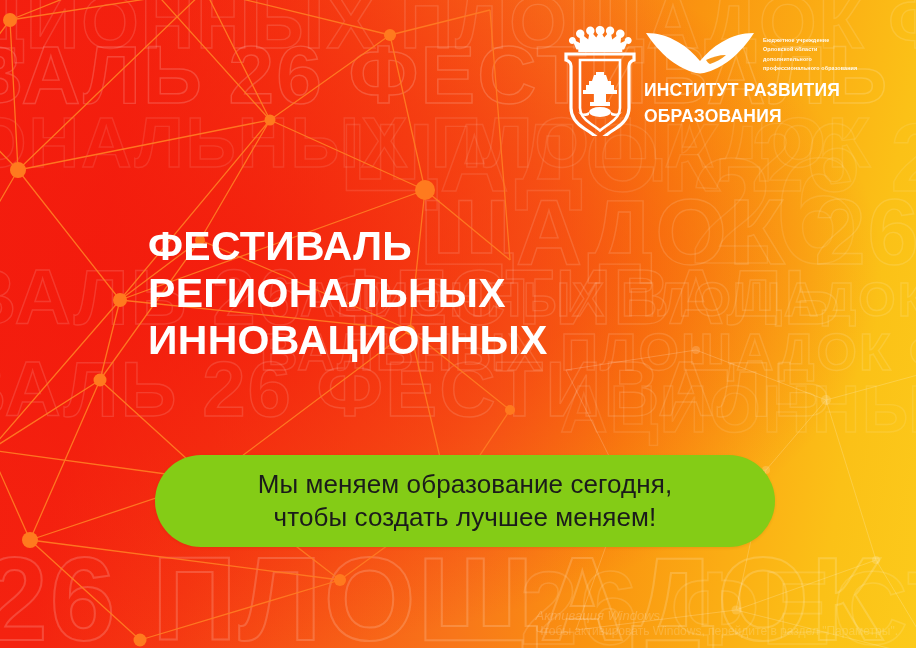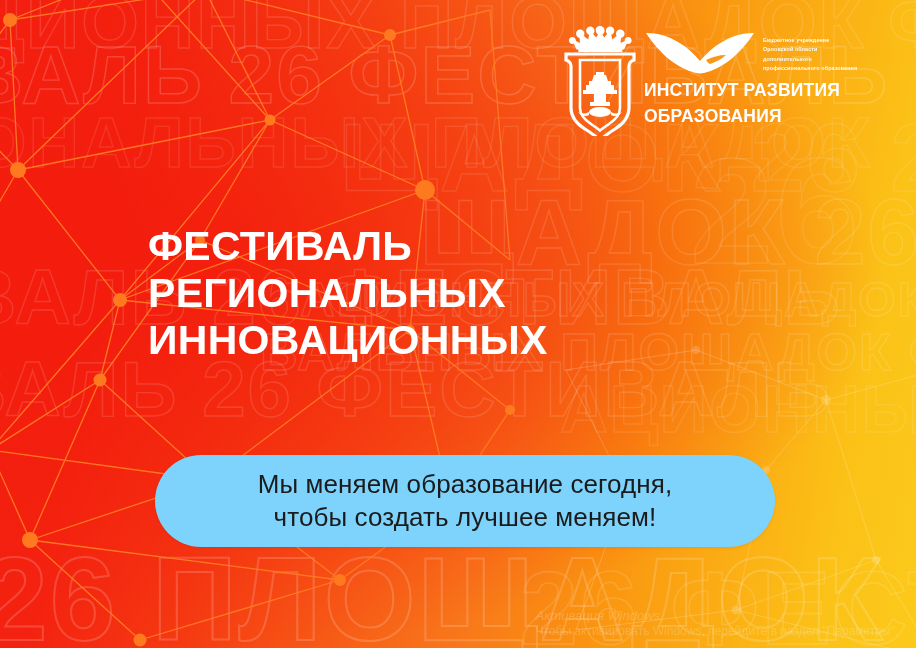--- a/index.html
+++ b/index.html
@@ -128,21 +128,21 @@
   }
   .headline span { display: block; }
 
   
   .pill {
     position: absolute;
     left: 155px;
     top: 455px;
     width: 620px;
     height: 92px;
-    background: #7dd3fc;
+    background: #84cc16;
     border-radius: 46px;
     display: flex;
     align-items: center;
     justify-content: center;
     box-shadow: 0 1px 3px rgba(120,20,0,.10);
   }
   .pill-text {
     font-size: 26px;
     color: #1b1b1b;
     text-align: center;

